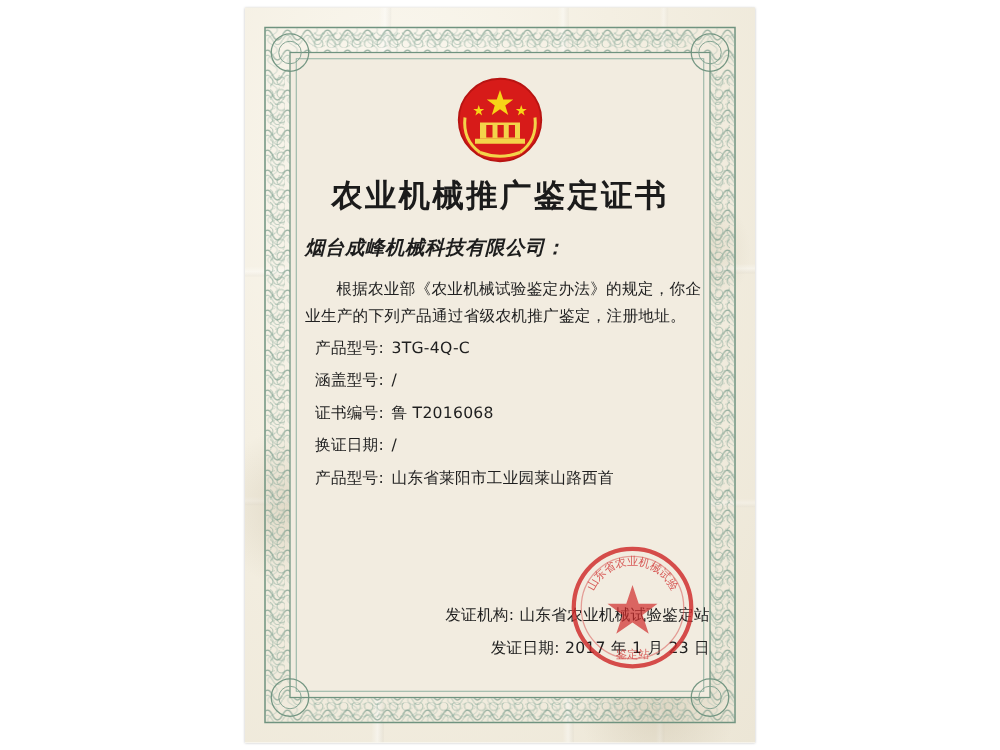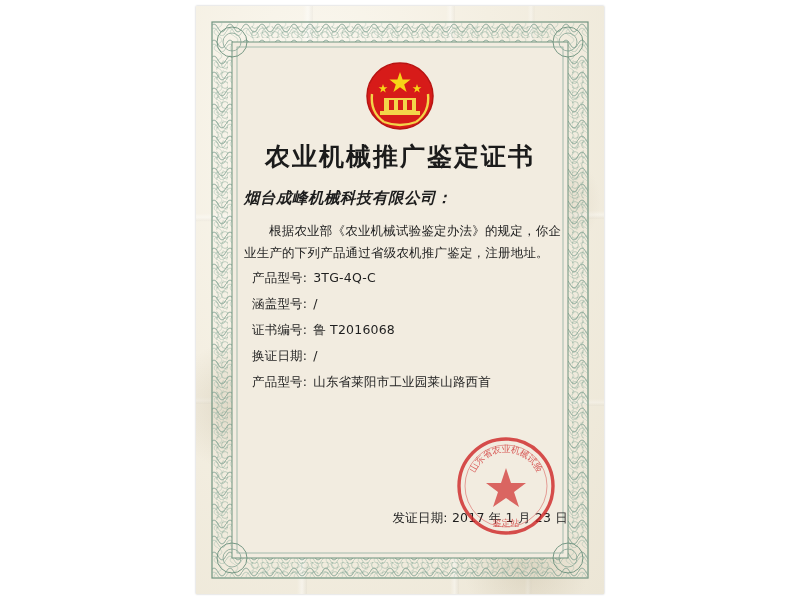--- a/index.html
+++ b/index.html
@@ -263,20 +263,24 @@
       <div class="field-row">
         <span class="field-label">换证日期:</span>
         <span class="field-value">/</span>
       </div>
       <div class="field-row">
         <span class="field-label">产品型号:</span>
         <span class="field-value">山东省莱阳市工业园莱山路西首</span>
       </div>
     </div>
 
+    <div class="issuer-row">
+      <span>发证机构:</span>
+      <span>山东省农业机械试验鉴定站</span>
+    </div>
 
     <div class="issuedate-row">
       <span>发证日期:</span>
       <span>2017 年 1 月 23 日</span>
     </div>
 
     <div class="seal">
       <svg width="104" height="104" viewBox="0 0 104 104" xmlns="http://www.w3.org/2000/svg">
         <circle cx="52" cy="52" r="47" fill="none" stroke="#cf2a2a" stroke-width="3.4"></circle>
         <circle cx="52" cy="52" r="41" fill="none" stroke="#cf2a2a" stroke-width="1" opacity="0.5"></circle>

